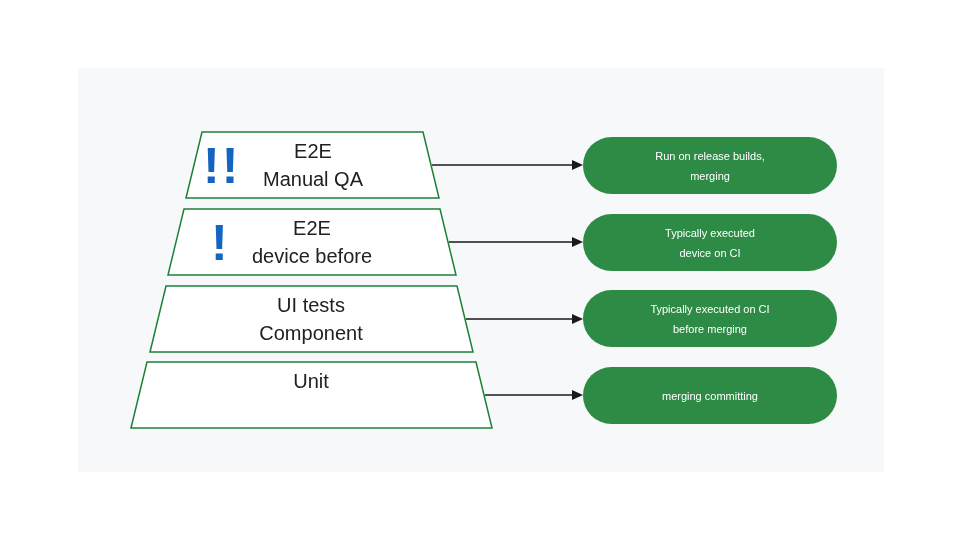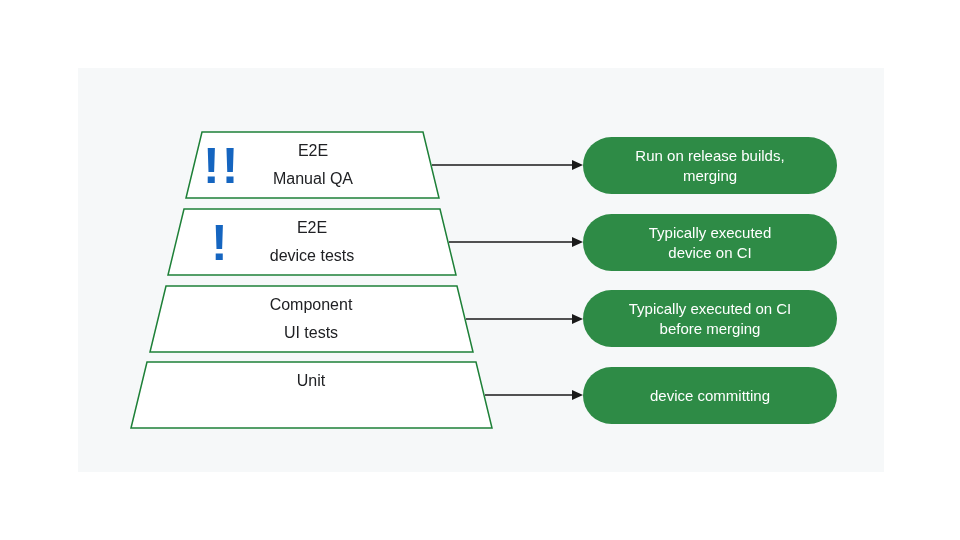--- a/index.html
+++ b/index.html
@@ -37,21 +37,21 @@
     stroke-width: 1.5;
   }
   .ahead {
     fill: #1a1a1a;
   }
   .label {
     position: absolute;
     width: 220px;
     text-align: center;
     color: #202124;
-    font-size: 16px;
+    font-size: 20px;
     line-height: 28px;
   }
   .badge {
     position: absolute;
     color: #1565c0;
     font-weight: 700;
     font-size: 50px;
     line-height: 50px;
     letter-spacing: 2px;
   }
@@ -60,21 +60,21 @@
     left: 583px;
     width: 254px;
     height: 57px;
     background: #2e8b46;
     border-radius: 29px;
     color: #ffffff;
     display: flex;
     flex-direction: column;
     justify-content: center;
     align-items: center;
-    font-size: 15px;
+    font-size: 11px;
     line-height: 20px;
     font-weight: 500;
     text-align: center;
   }
 </style>
 </head>
 <body>
 
 <div class="panel"></div>
 
@@ -101,34 +101,34 @@
   <div>Manual QA</div>
 </div>
 <div class="pill" style="top:137px">
   <div>Run on release builds,</div>
   <div>merging</div>
 </div>
 
 <div class="badge" style="left:211px;top:218px">!</div>
 <div class="label" style="left:202px;top:214px">
   <div>E2E</div>
-  <div>device tests</div>
+  <div>device before</div>
 </div>
 <div class="pill" style="top:214px">
   <div>Typically executed</div>
   <div>device on CI</div>
 </div>
 
 <div class="label" style="left:201px;top:291px">
+  <div>UI tests</div>
   <div>Component</div>
-  <div>UI tests</div>
 </div>
 <div class="pill" style="top:290px">
   <div>Typically executed on CI</div>
   <div>before merging</div>
 </div>
 
 <div class="label" style="left:201px;top:367px">
   <div>Unit</div>
 </div>
 <div class="pill" style="top:367px">
-  <div>device committing</div>
+  <div>merging committing</div>
 </div>
 
 </body></html>

